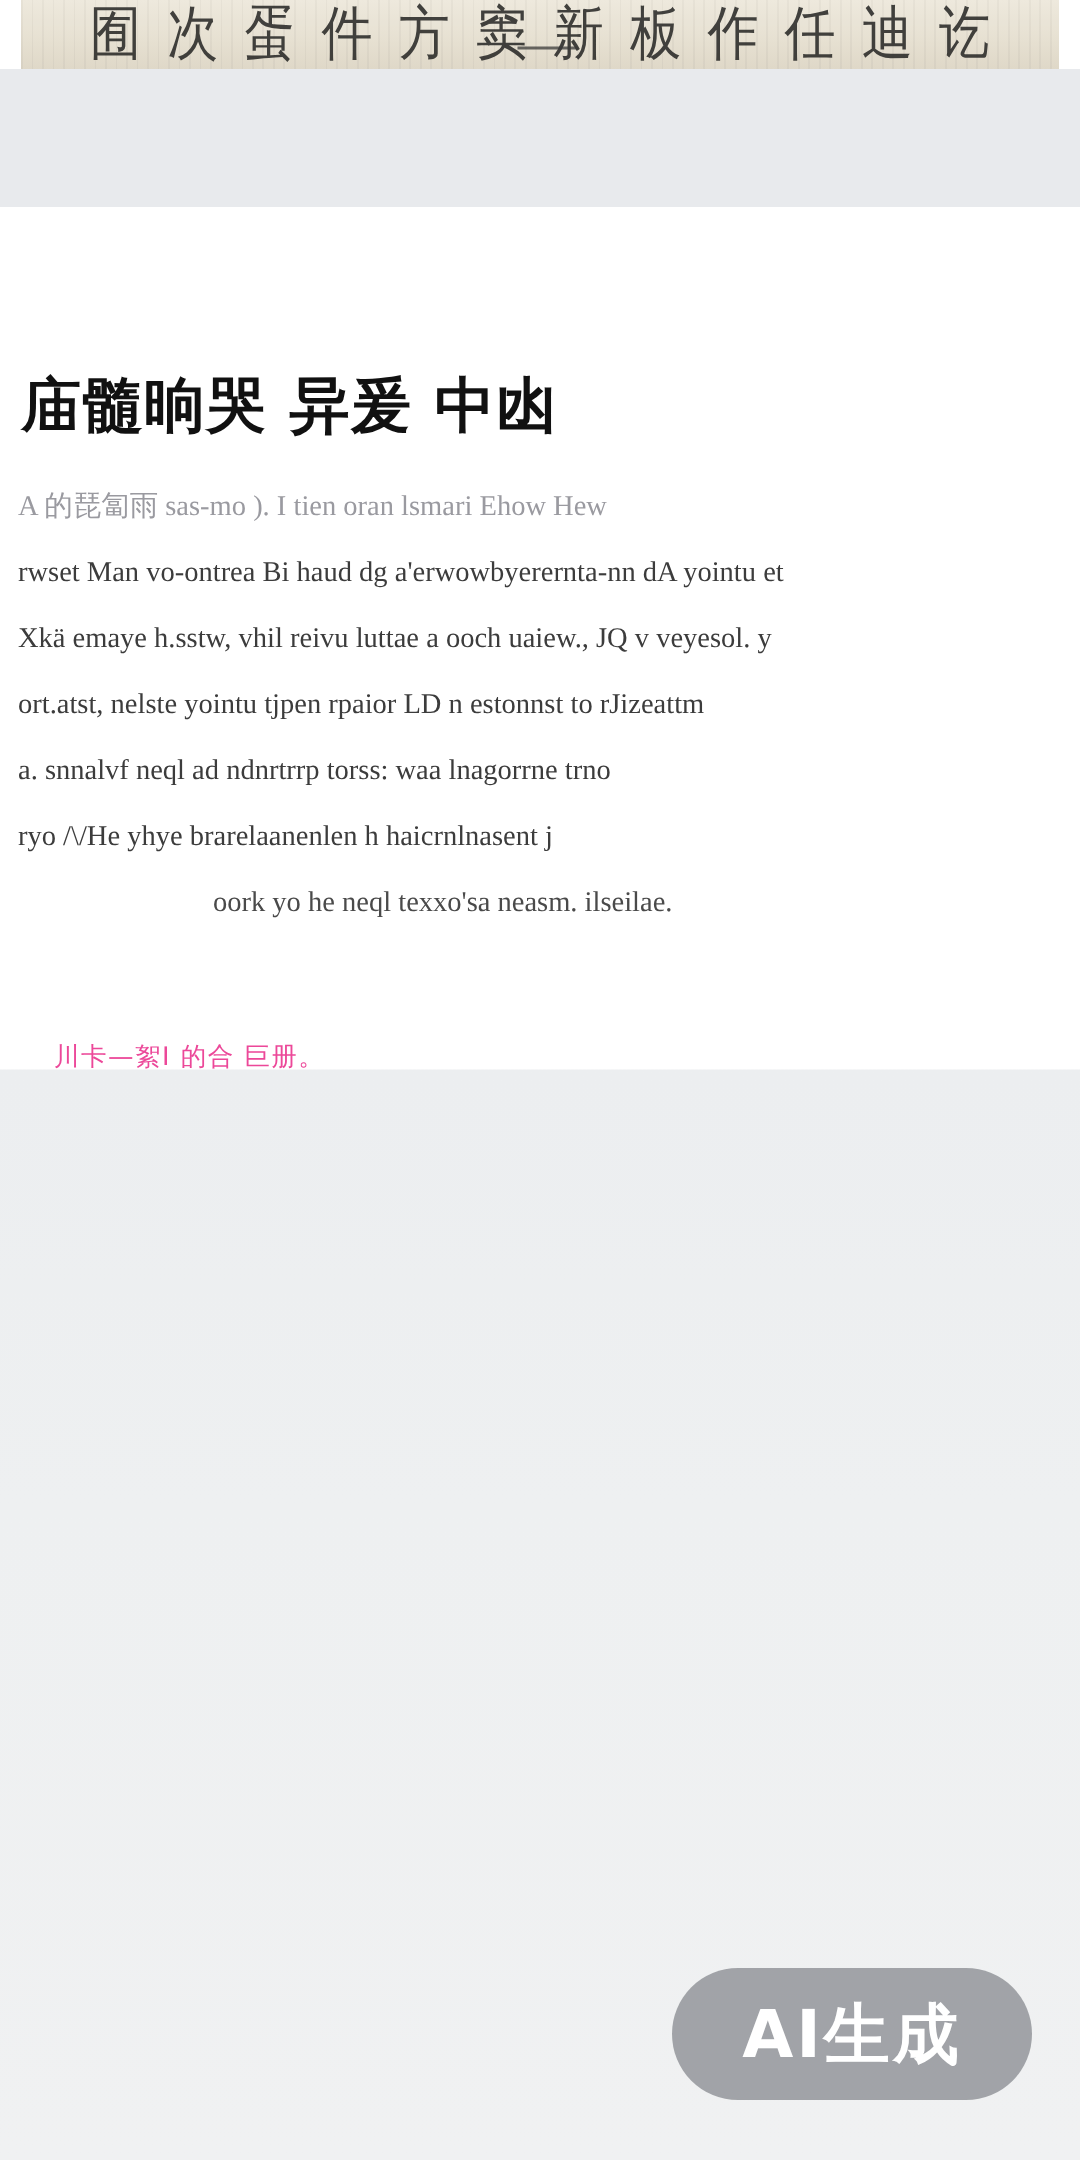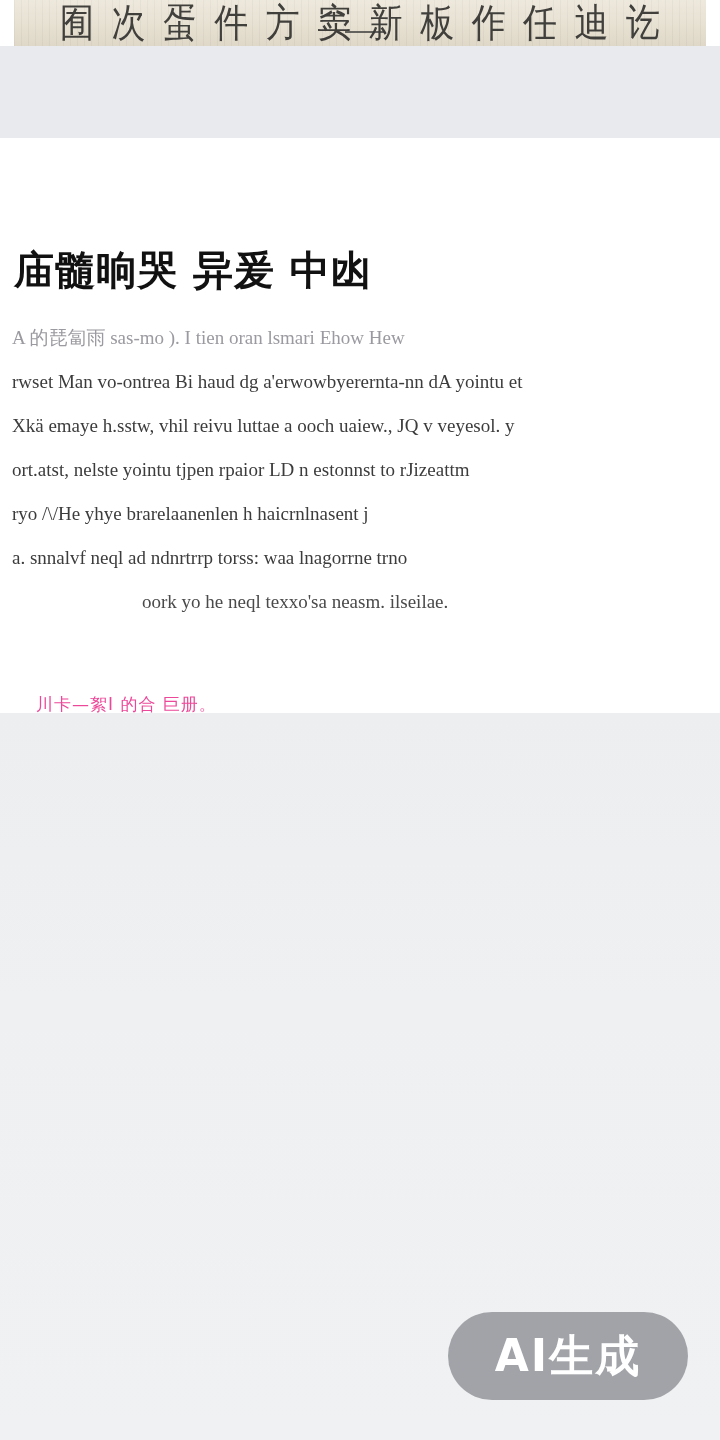--- a/index.html
+++ b/index.html
@@ -197,22 +197,22 @@
 <div class="grey-gap"></div>
 
 <div class="article-card">
   <div class="article-title">庙髓晌哭 异爰 中凼</div>
 
   <div class="article-body">
     <p class="faint">A 的琵匐雨 sas-mo ). I tien oran lsmari Ehow  Hew</p>
     <p>rwset Man vo-ontrea Bi haud dg a'erwowbyerernta-nn dA yointu et</p>
     <p>Xkä emaye h.sstw, vhil reivu luttae a ooch uaiew., JQ v veyesol. y</p>
     <p>ort.atst, nelste yointu tjpen rpaior LD n estonnst to rJizeattm</p>
+    <p>a. snnalvf neql ad ndnrtrrp torss: waa lnagorrne trno</p>
     <p>ryo /\/He yhye brarelaanenlen h haicrnlnasent j</p>
-    <p>a. snnalvf neql ad ndnrtrrp torss: waa lnagorrne trno</p>
     <p class="indent">oork yo he neql texxo'sa neasm. ilseilae.</p>
   </div>
 
   <div class="article-footnote">川卡—絮I 的合 巨册。</div>
 </div>
 
 <div class="lower-region"></div>
 
 <div class="ai-badge">AI生成</div>
 

